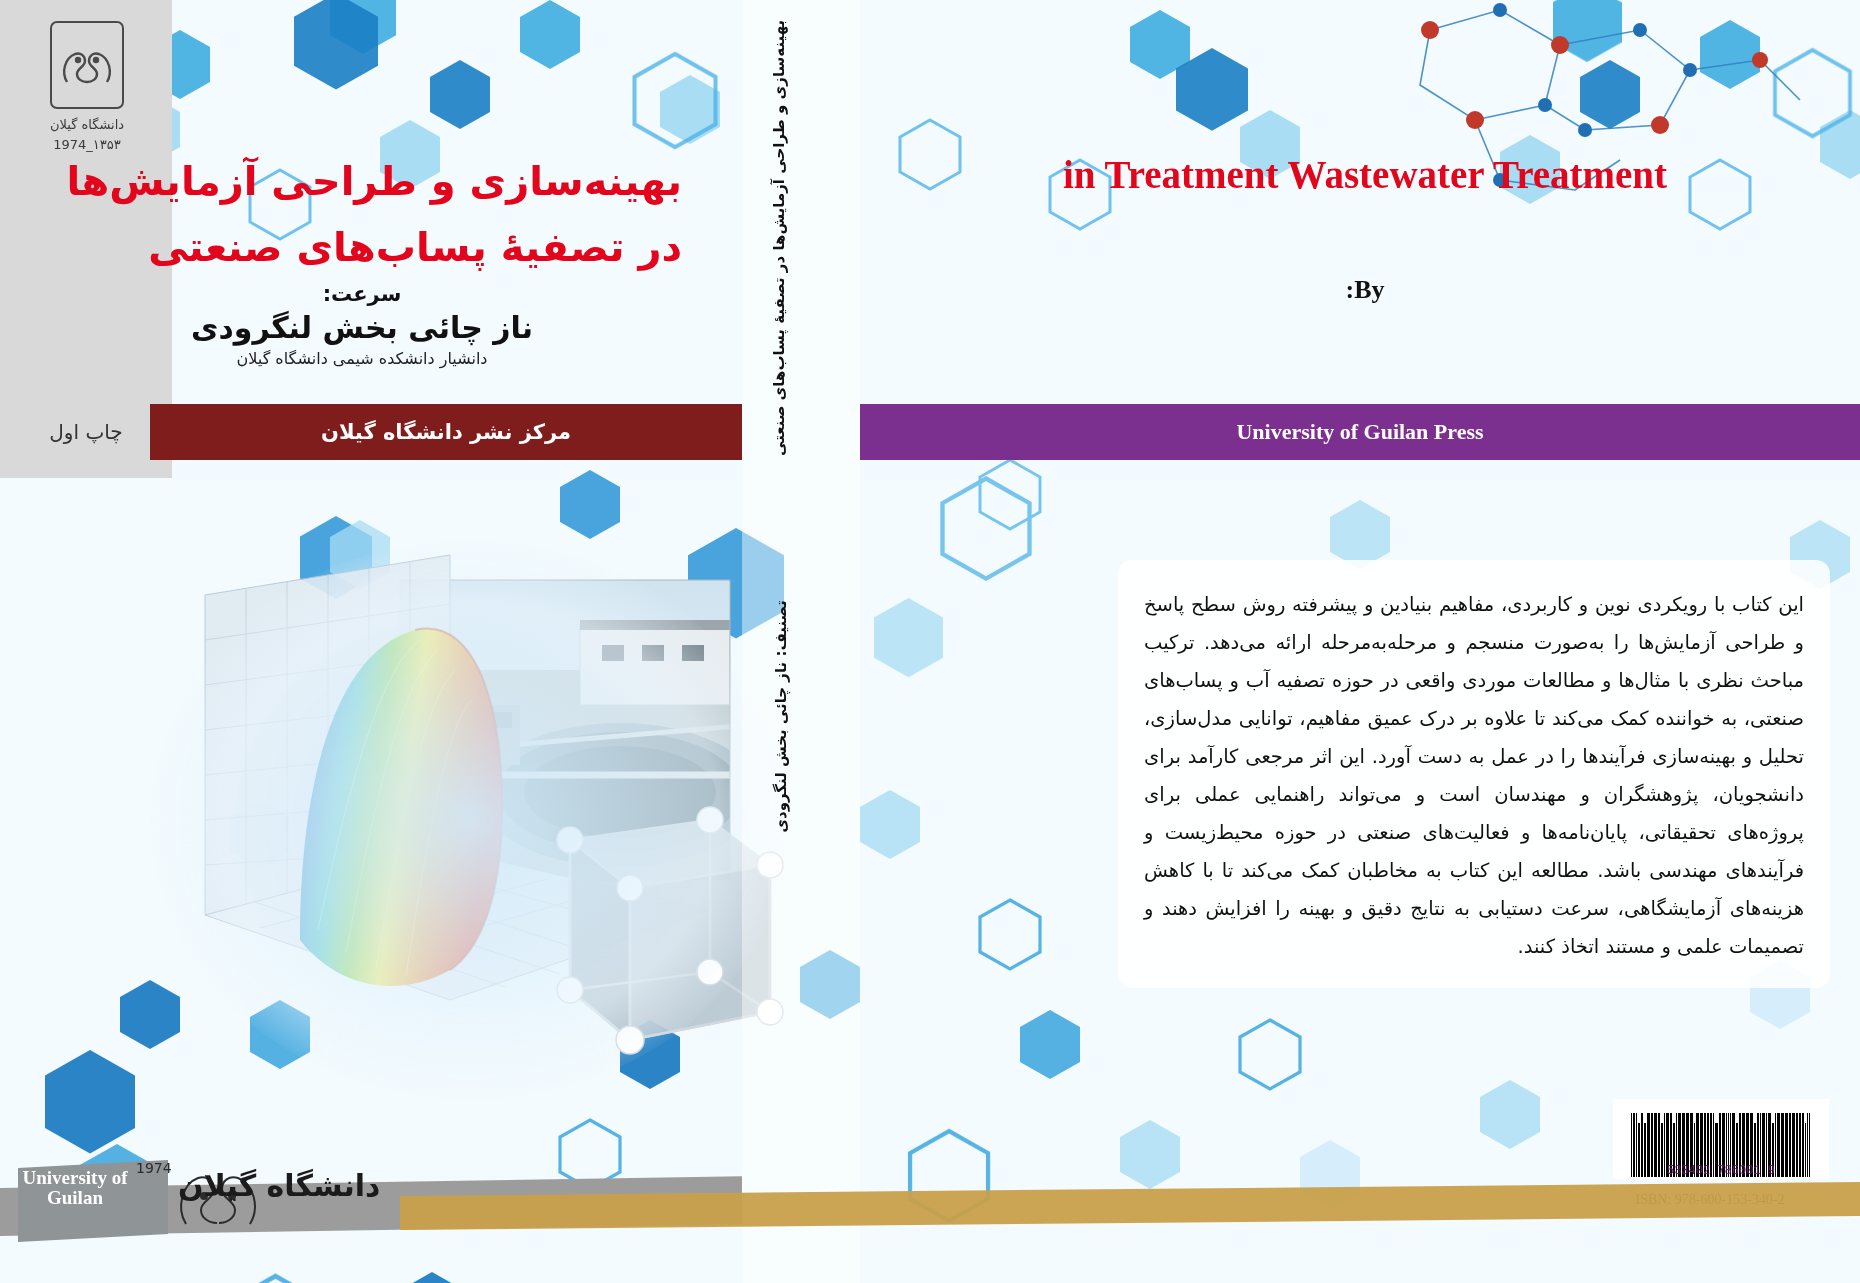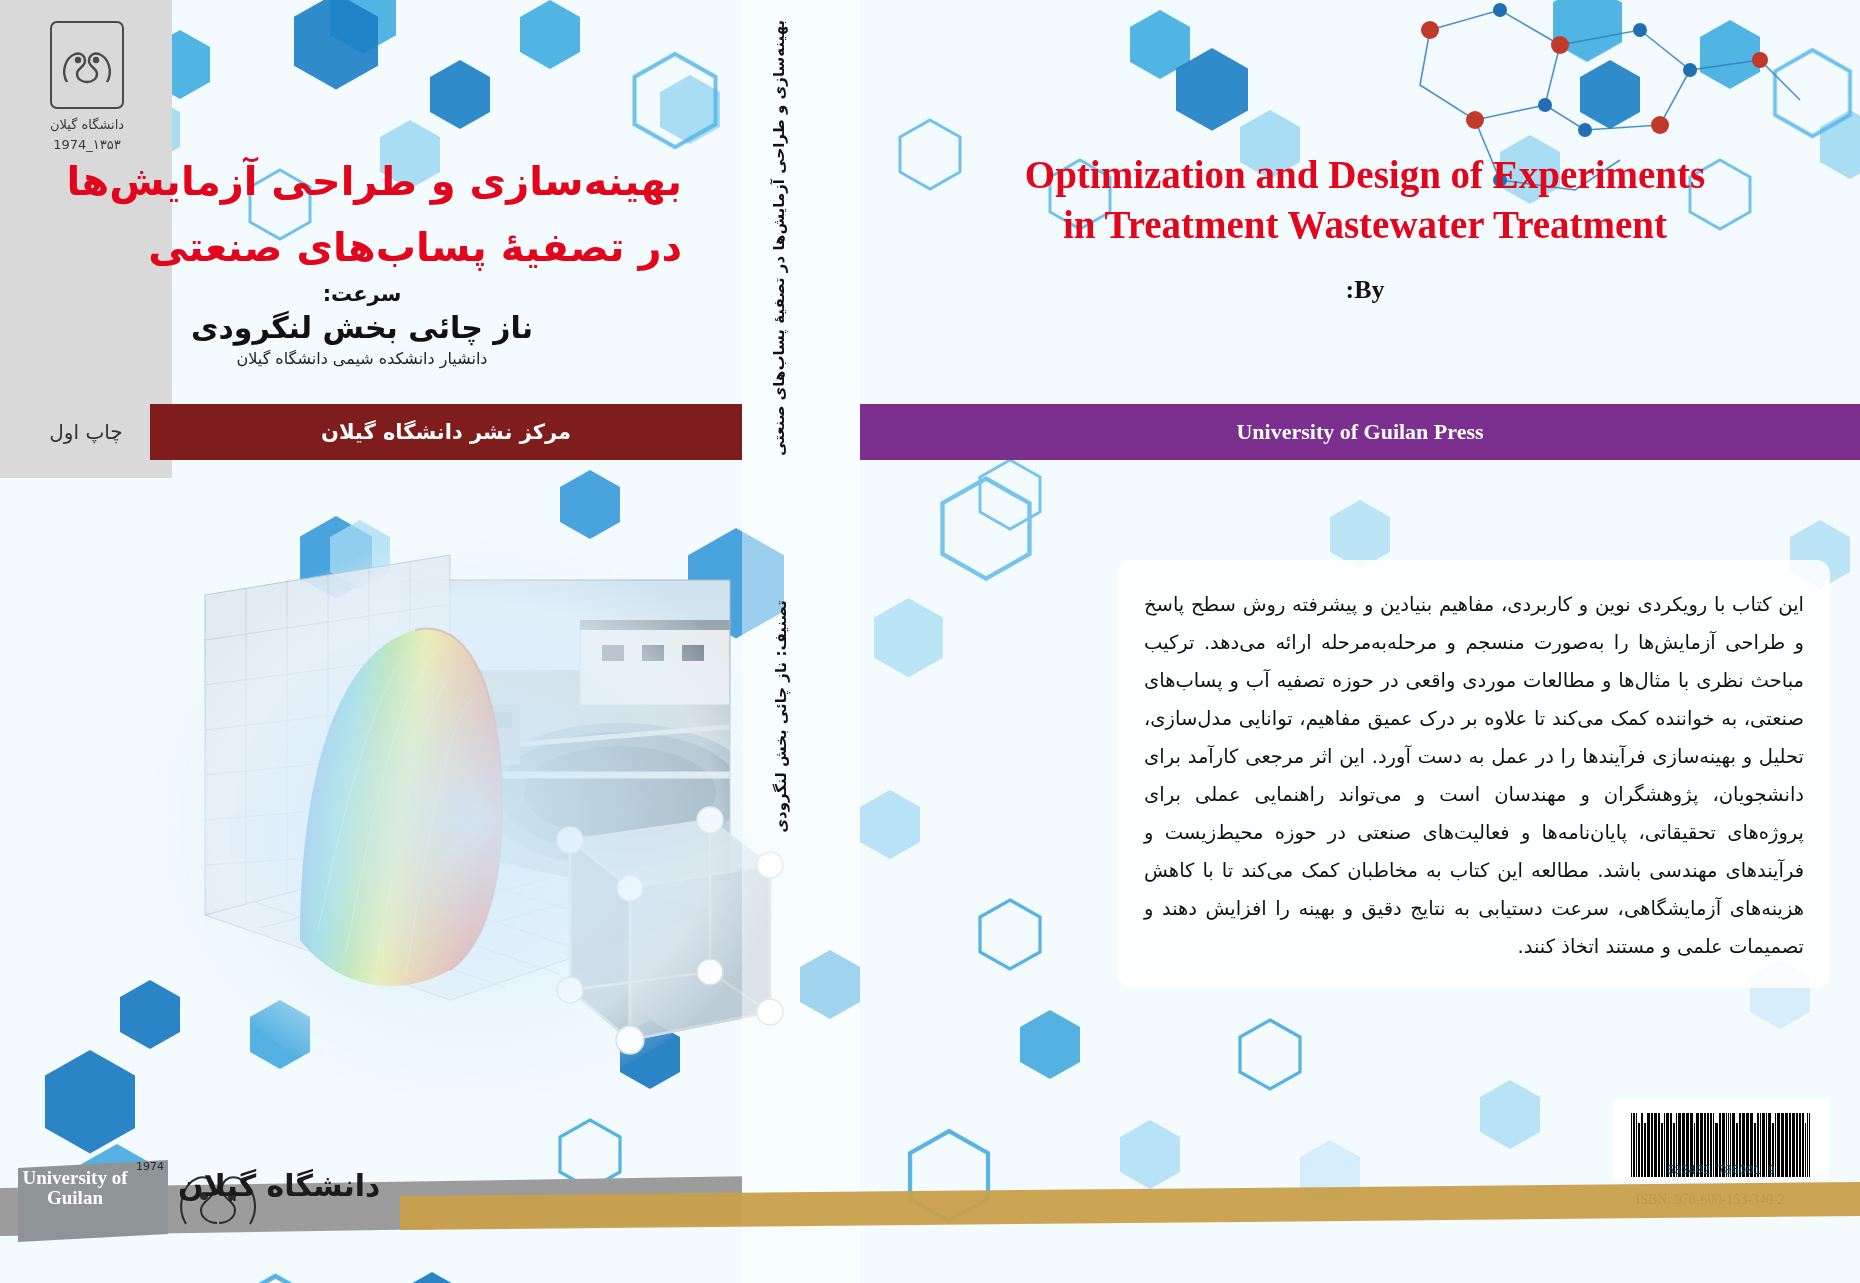--- a/index.html
+++ b/index.html
@@ -54,33 +54,33 @@
          border-radius:14px;padding:26px 26px 22px 26px;box-sizing:border-box;}
   .blurb p{margin:0;font-size:19.5px;line-height:1.95;color:#111;text-align:justify;
            font-family:"DejaVu Sans",sans-serif;}
 
   
   .barcode-box{position:absolute;left:1613px;top:1099px;width:216px;height:80px;background:#fff;
                display:flex;align-items:flex-end;justify-content:center;padding-bottom:2px;box-sizing:border-box;}
   .bars{display:flex;align-items:flex-end;height:64px;}
   .bars i{display:block;background:#000;margin-right:1px;}
   .bc-num{position:absolute;left:1613px;top:1164px;width:216px;text-align:center;font-size:12px;
-          font-family:"Liberation Mono",monospace;color:#0c4a6e;}
+          font-family:"Liberation Mono",monospace;color:#701a75;}
   .isbn{position:absolute;left:1560px;top:1192px;width:300px;text-align:center;font-size:14px;
         color:#111;font-family:"Liberation Serif",serif;}
 
   
   .ribbon{position:absolute;left:0;top:1188px;width:742px;height:48px;background:#9c9c9c;
           transform:skewY(-0.9deg);transform-origin:left bottom;}
   .ribbon2{position:absolute;left:400px;top:1196px;width:1460px;height:34px;background:#c8a04a;
            transform:skewY(-0.55deg);transform-origin:left top;opacity:.95;}
   .ug-logo{position:absolute;left:18px;top:1138px;width:360px;height:112px;}
   .ug-en{position:absolute;left:14px;top:1168px;width:122px;text-align:center;color:#fff;
          font-family:"Liberation Serif",serif;font-size:19px;line-height:1.05;font-weight:bold;}
-  .ug-year{position:absolute;left:136px;top:1160px;color:#2b2b2b;font-size:11px;}
+  .ug-year{position:absolute;left:136px;top:1160px;color:#2b2b2b;font-size:14px;}
   .ug-fa{position:absolute;left:178px;top:1168px;color:#1b1b1b;font-size:30px;font-weight:bold;}
 
   
   .illus{position:absolute;left:150px;top:520px;width:700px;height:640px;}
   .glow{position:absolute;left:0;top:20px;width:640px;height:560px;border-radius:50%;
         background:radial-gradient(ellipse at 50% 50%, rgba(210,235,250,0.95) 0%, rgba(233,245,253,0.6) 55%, rgba(243,251,254,0) 72%);}
 </style>
 </head>
 <body>
 
@@ -375,21 +375,20 @@
     <div class="ug-fa">دانشگاه گیلان</div>
   </div>
 
   <div class="spine"></div>
   <div class="spine-txt spine-title">بهینه‌سازی و طراحی آزمایش‌ها در تصفیۀ پساب‌های صنعتی</div>
   <div class="spine-txt spine-author">تصنیف: ناز چائی بخش لنگرودی</div>
 
   <div class="frontpanel"></div>
 
   <div class="en-title">
-    <div>Optimization and Design of Experiments</div>
     <div>in Treatment Wastewater Treatment</div>
   </div>
   <div class="en-by">By:</div>
 
   <div class="pub-bar-en">
     <span>University of Guilan Press</span>
   </div>
 
   <div class="blurb">
     <p>این کتاب با رویکردی نوین و کاربردی، مفاهیم بنیادین و پیشرفته روش سطح پاسخ و طراحی آزمایش‌ها را به‌صورت منسجم و مرحله‌به‌مرحله ارائه می‌دهد. ترکیب مباحث نظری با مثال‌ها و مطالعات موردی واقعی در حوزه تصفیه آب و پساب‌های صنعتی، به خواننده کمک می‌کند تا علاوه بر درک عمیق مفاهیم، توانایی مدل‌سازی، تحلیل و بهینه‌سازی فرآیندها را در عمل به دست آورد. این اثر مرجعی کارآمد برای دانشجویان، پژوهشگران و مهندسان است و می‌تواند راهنمایی عملی برای پروژه‌های تحقیقاتی، پایان‌نامه‌ها و فعالیت‌های صنعتی در حوزه محیط‌زیست و فرآیندهای مهندسی باشد. مطالعه این کتاب به مخاطبان کمک می‌کند تا با کاهش هزینه‌های آزمایشگاهی، سرعت دستیابی به نتایج دقیق و بهینه را افزایش دهند و تصمیمات علمی و مستند اتخاذ کنند.</p>

